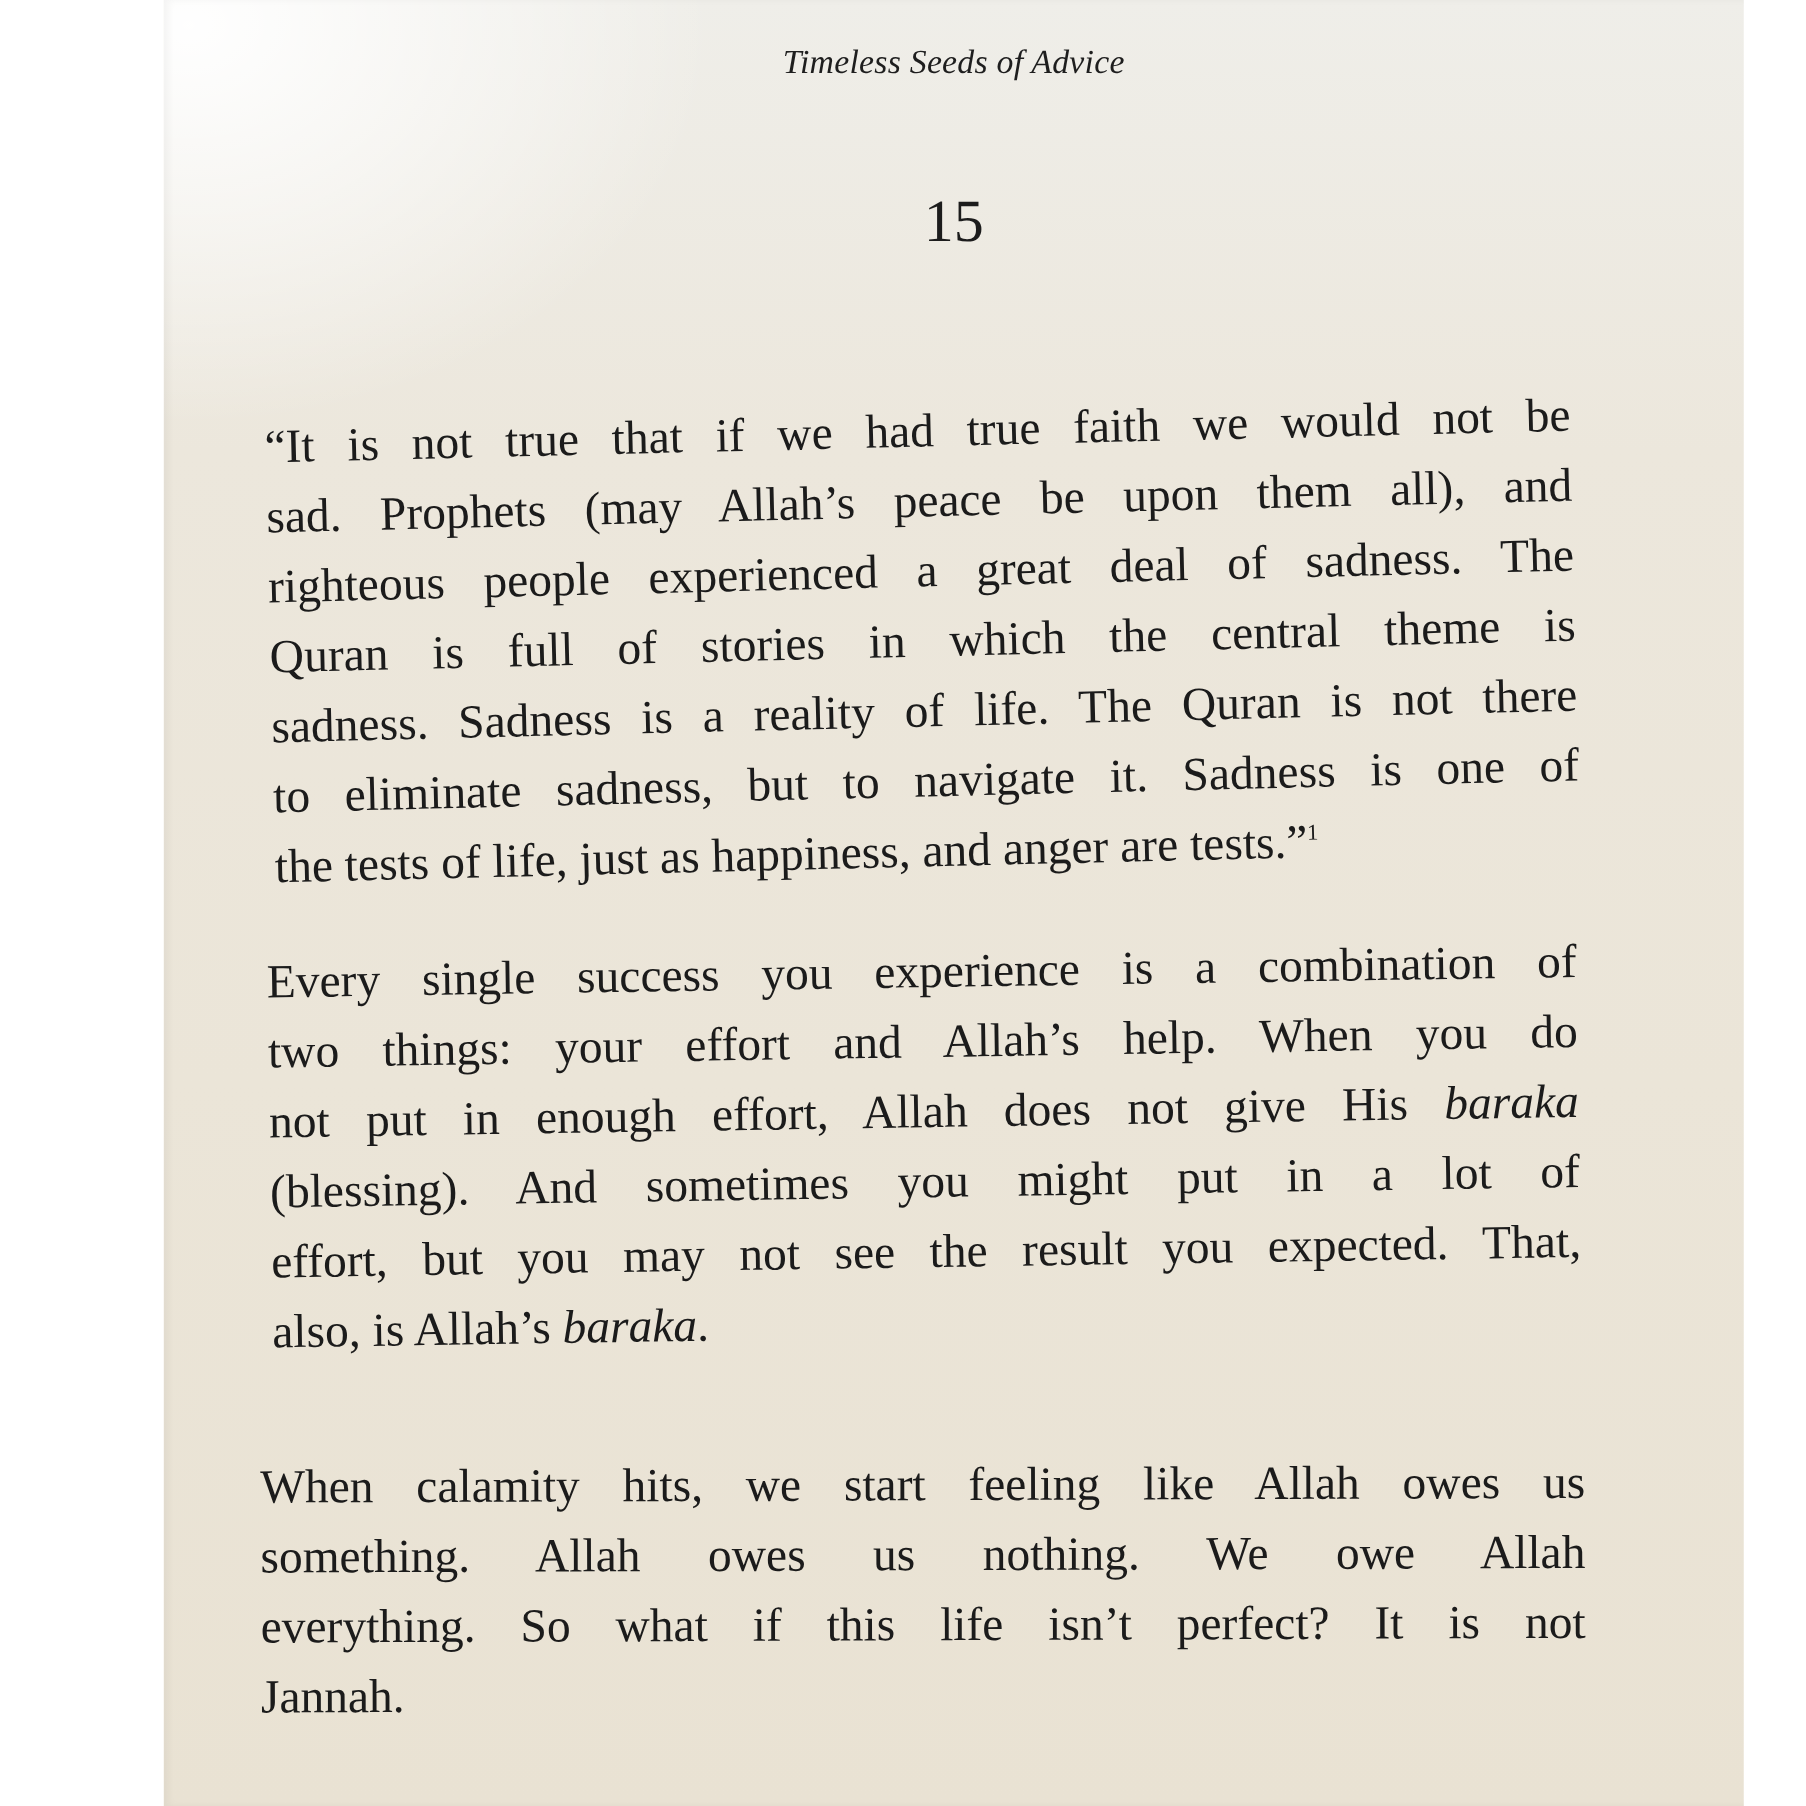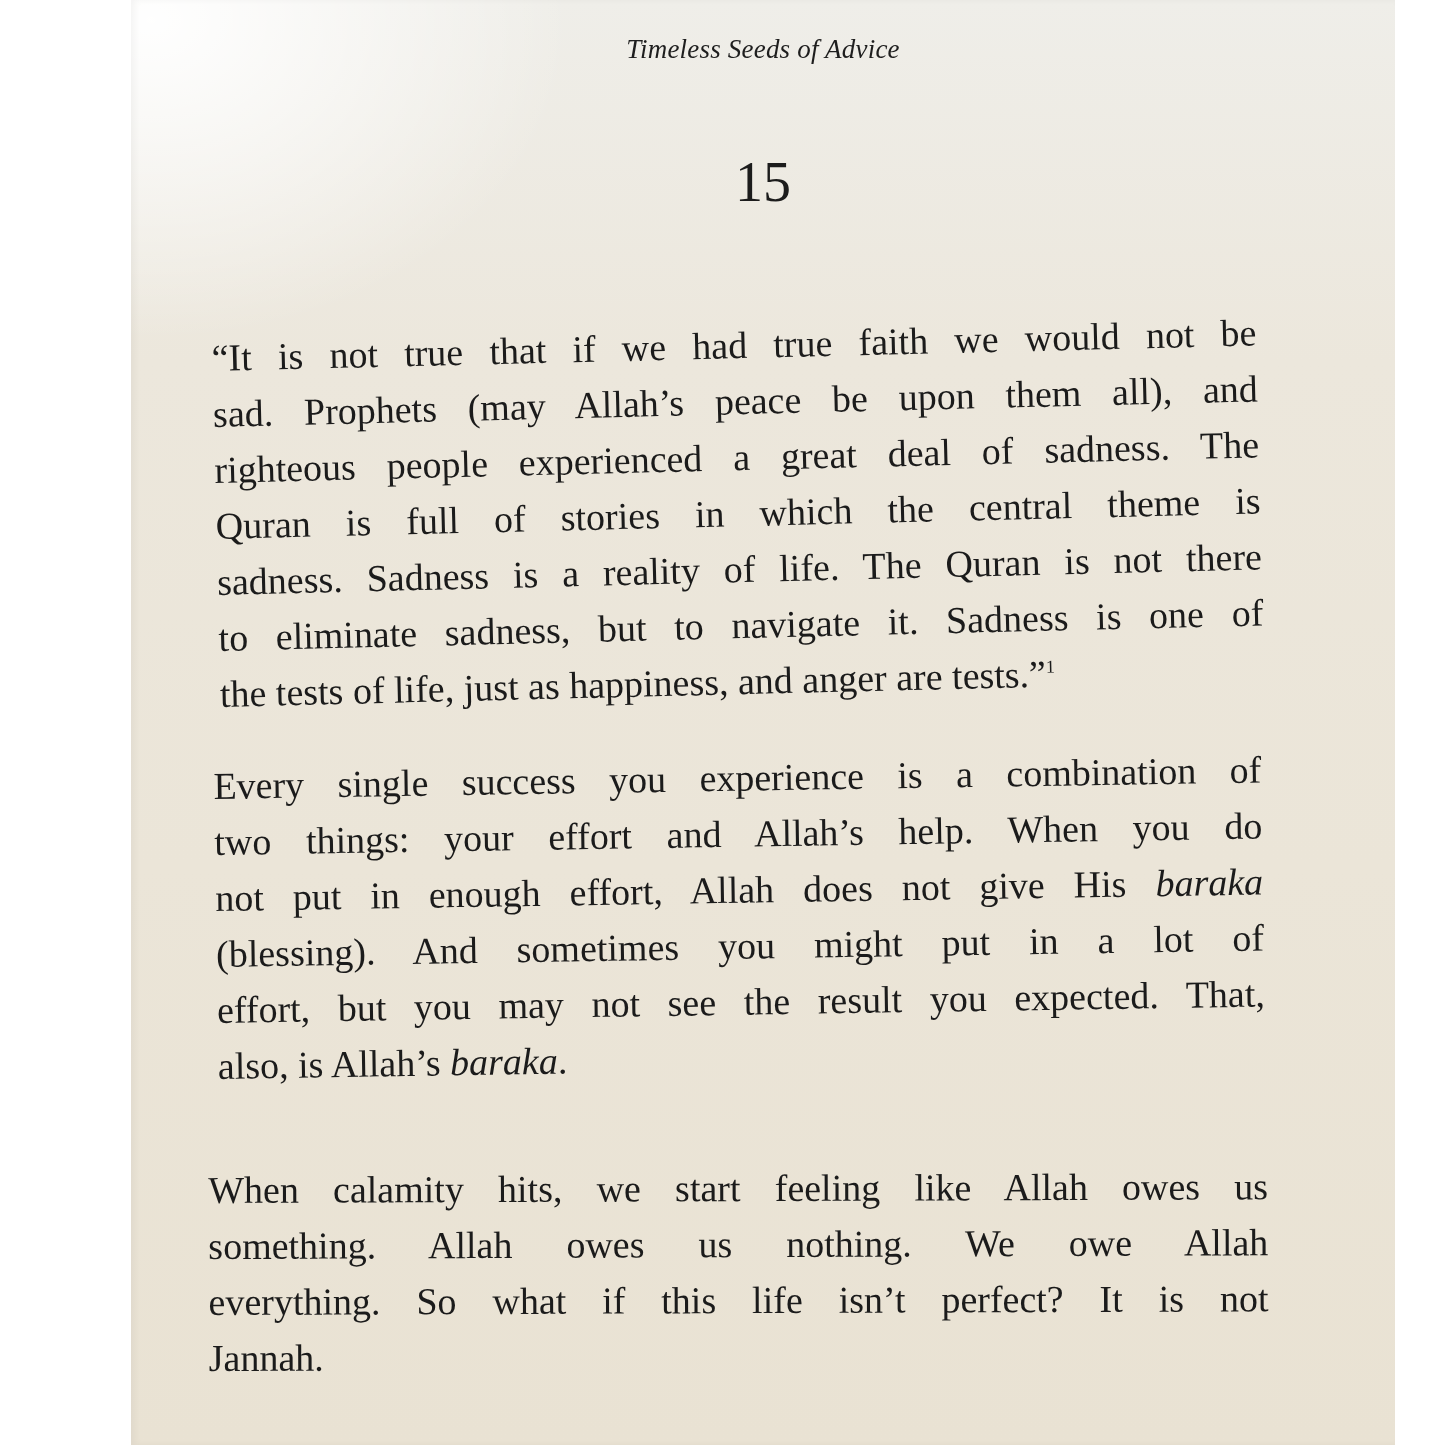--- a/index.html
+++ b/index.html
@@ -37,21 +37,21 @@
       color: #1e1e1e;
       letter-spacing: 0.2px;
     }
     .chapter-number {
       position: absolute;
       left: 0;
       width: 1264px;
       top: 150px;
       text-align: center;
       font-family: "Liberation Serif", "DejaVu Serif", serif;
-      font-size: 56px;
+      font-size: 48px;
       color: #1c1c1c;
     }
     .body-text {
       position: absolute;
       left: 80px;
       width: 1045px;
       font-family: "Liberation Serif", "DejaVu Serif", serif;
       font-size: 38px;
       line-height: 56px;
       color: #1b1b1b;

